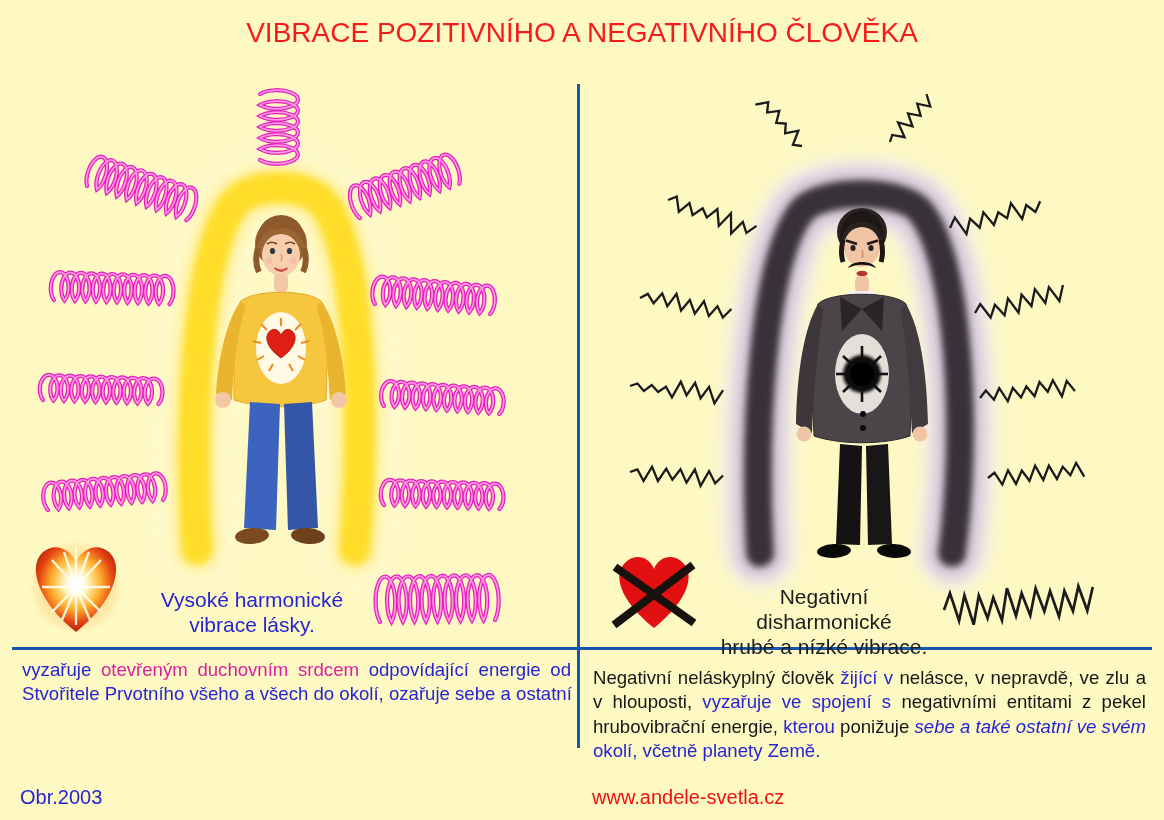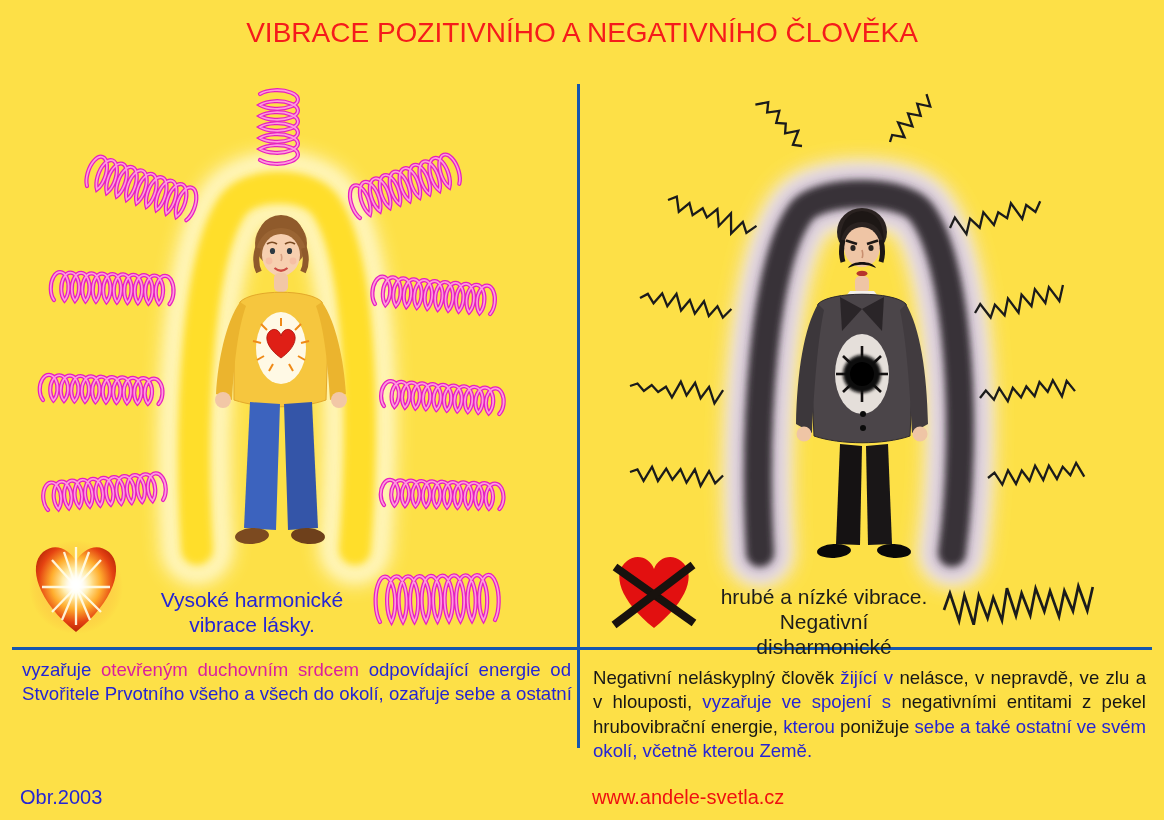--- a/index.html
+++ b/index.html
@@ -1,16 +1,16 @@
 <!DOCTYPE html>
 <html style="--title-red: #f51b1b; --link-red: #ef1010; --blue-line: #1557ae; --coil: #e61fc0; --coil-core: #ff9ade; --scribble: #1b1b1b; --text-blue: #2525d4;"><head>
 <meta charset="utf-8">
 <style>
   html,body{margin:0;padding:0;background:#fff;}
-  .page{position:relative;width:1164px;height:820px;background:#fde047;overflow:hidden;
+  .page{position:relative;width:1164px;height:820px;background:#fef9c3;overflow:hidden;
         font-family:"Liberation Sans",sans-serif;}
   .title{position:absolute;left:0;top:17px;width:100%;text-align:center;
          font-size:28px;line-height:31px;color:var(--title-red,#f51b1b);letter-spacing:0;}
   .vline{position:absolute;left:577px;top:84px;width:3.4px;height:664px;background:var(--blue-line,#1557ae);}
   .hline{position:absolute;left:12px;top:647px;width:1140px;height:3.4px;background:var(--blue-line,#1557ae);}
   .art{position:absolute;left:0;top:0;pointer-events:none;}
   .caption{position:absolute;text-align:center;font-size:21px;line-height:25px;}
   .caption.left{left:148px;top:587px;width:208px;color:var(--text-blue,#2525d4);}
   .caption.right{left:712px;top:584px;width:224px;color:#1c1c1c;}
   .para{position:absolute;top:658px;font-size:18.6px;line-height:24.3px;}
@@ -265,31 +265,31 @@
   </svg>
 
   <div class="vline"></div>
   <div class="hline"></div>
 
   <div class="caption left">
     <div>Vysoké harmonické</div>
     <div>vibrace lásky.</div>
   </div>
   <div class="caption right">
+    <div>Negativní disharmonické</div>
     <div>hrubé a nízké vibrace.</div>
-    <div>Negativní disharmonické</div>
   </div>
 
   <div class="para left">
       <div class="pline"><span style="color: rgb(37, 37, 212);">vyzařuje </span><span style="color: rgb(218, 31, 158);">otevřeným duchovním srdcem </span><span style="color: rgb(37, 37, 212);">odpovídající energie od</span></div>
       <div class="pline"><span style="color: rgb(37, 37, 212);">Stvořitele Prvotního všeho a všech do okolí, ozařuje sebe a ostatní</span></div>
     </div>
   <div class="para right">
       <div class="pline"><span style="color: rgb(23, 23, 23);">Negativní neláskyplný člověk </span><span style="color: rgb(37, 37, 212);">žijící v </span><span style="color: rgb(23, 23, 23);">nelásce, v nepravdě, ve zlu a</span></div>
       <div class="pline"><span style="color: rgb(23, 23, 23);">v hlouposti, </span><span style="color: rgb(37, 37, 212);">vyzařuje ve spojení s </span><span style="color: rgb(23, 23, 23);">negativními entitami z pekel</span></div>
-      <div class="pline"><span style="color: rgb(23, 23, 23);">hrubovibrační energie, </span><span style="color: rgb(37, 37, 212);">kterou </span><span style="color: rgb(23, 23, 23);">ponižuje </span><span style="color: rgb(37, 37, 212);">sebe a také ostatní ve svém</span></div>
-      <div class="pline last"><span style="color: rgb(37, 37, 212);">okolí, včetně kterou Země.</span></div>
+      <div class="pline"><span style="color: rgb(23, 23, 23);">hrubovibrační energie, </span><span style="color: rgb(37, 37, 212);">kterou </span><span style="color: rgb(23, 23, 23);">ponižuje </span><span style="color: rgb(37, 37, 212); font-style: italic;">sebe a také ostatní ve svém</span></div>
+      <div class="pline last"><span style="color: rgb(37, 37, 212);">okolí, včetně planety Země.</span></div>
     </div>
 
   <div class="footer-item fig-label">Obr.2003</div>
   <div class="footer-item link2">www.andele-svetla.cz</div>
 
 </div>
 
 </body></html>

